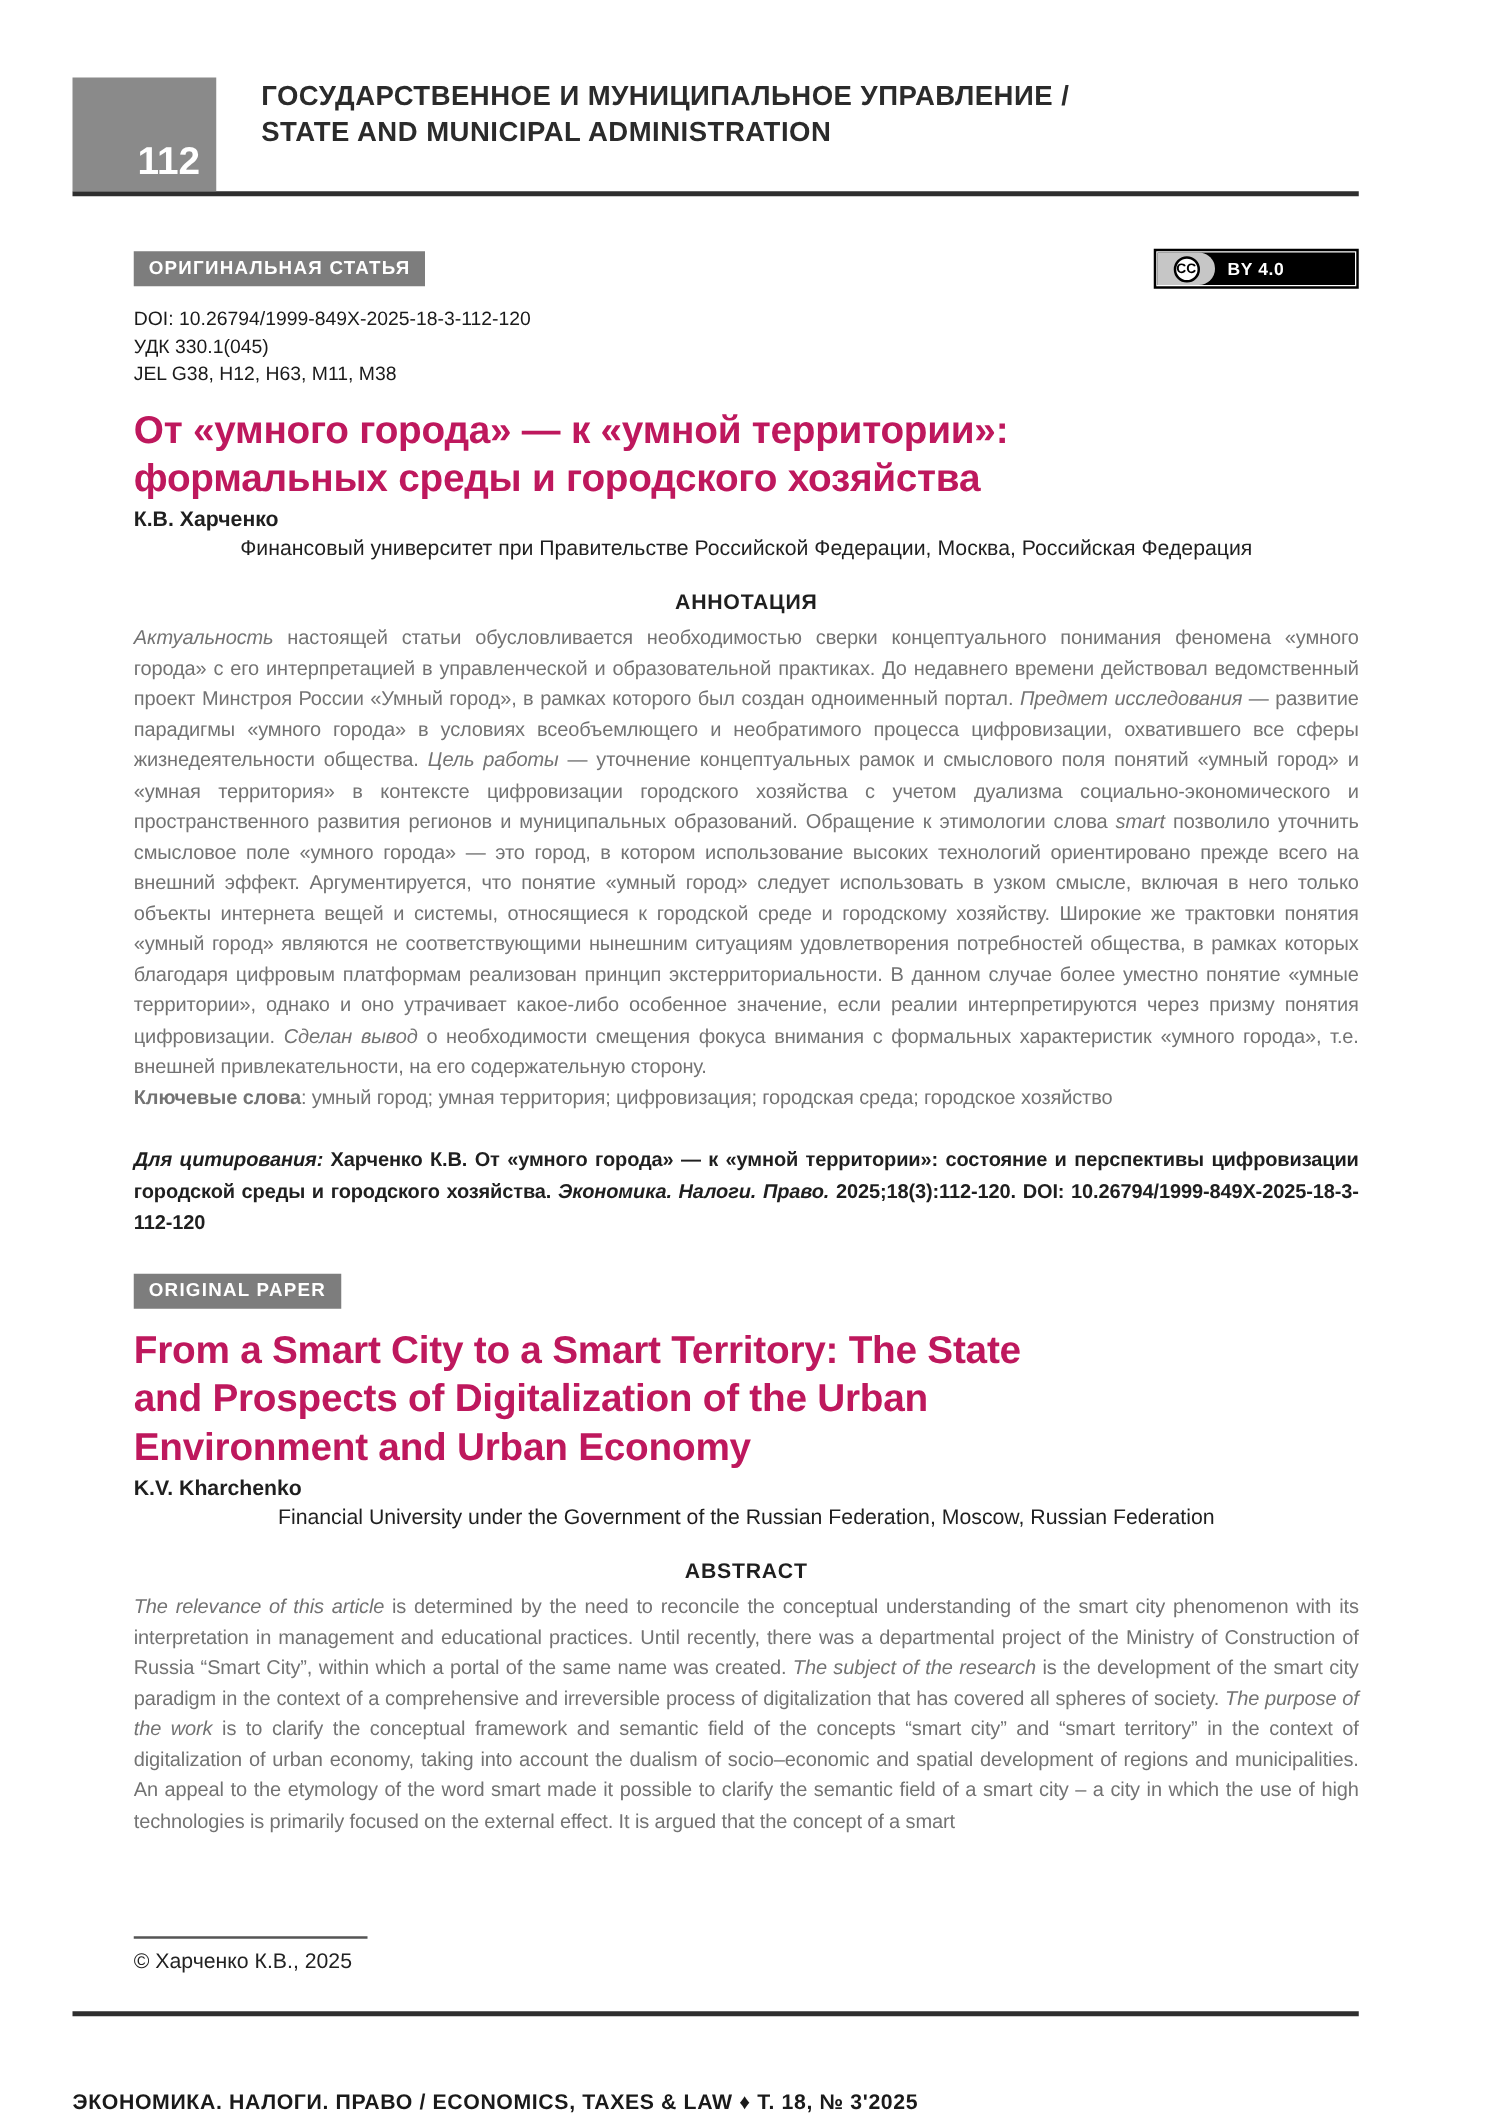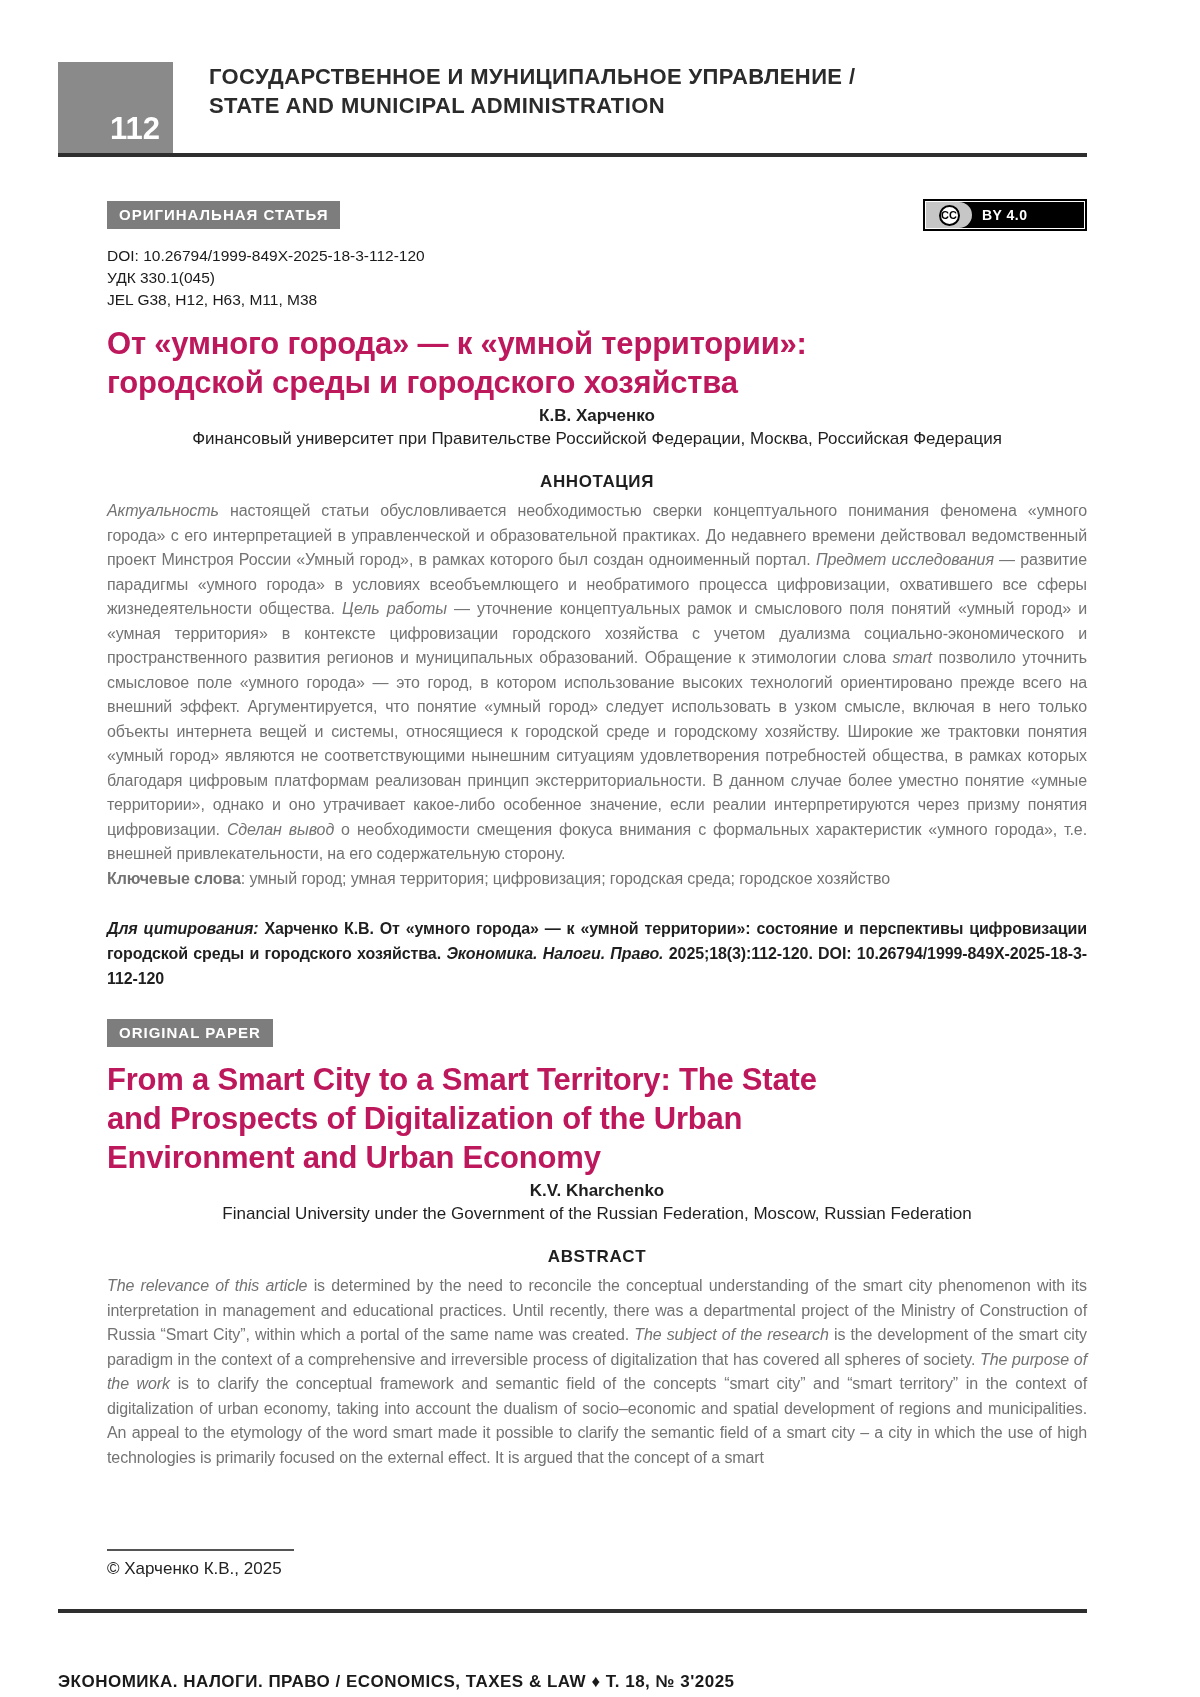--- a/index.html
+++ b/index.html
@@ -124,21 +124,21 @@
     margin-top: 13px;
     font-size: 31px;
     font-weight: bold;
     line-height: 39px;
     letter-spacing: -0.2px;
     color: #be185d;
   }
   .article-title .tline { white-space: nowrap; }
   .author {
     margin-top: 4px;
-    text-align: center;
+    text-align: left;
     font-size: 17px;
     font-weight: bold;
   }
   .affiliation {
     margin-top: 3px;
     text-align: center;
     font-size: 17px;
   }
   .abs-heading {
     margin-top: 23px;
@@ -227,21 +227,21 @@
   </div>
 
   <div class="meta">
     <div>DOI: 10.26794/1999-849X-2025-18-3-112-120</div>
     <div>УДК 330.1(045)</div>
     <div>JEL G38, H12, H63, M11, M38</div>
   </div>
 
   <h1 class="article-title" style="margin:13px 0 0 0;">
     <div class="tline">От «умного города» — к «умной территории»:</div>
-    <div class="tline">городской среды и городского хозяйства</div>
+    <div class="tline">формальных среды и городского хозяйства</div>
   </h1>
   <div class="author">К.В. Харченко</div>
   <div class="affiliation">Финансовый университет при Правительстве Российской Федерации, Москва, Российская Федерация</div>
 
   <div class="abs-heading">АННОТАЦИЯ</div>
   <div class="body-text">
     <div><span style="font-style: italic;">Актуальность</span><span> настоящей статьи обусловливается необходимостью сверки концептуального понимания феномена «умного города» с его интерпретацией в управленческой и образовательной практиках. До недавнего времени действовал ведомственный проект Минстроя России «Умный город», в рамках которого был создан одноименный портал. </span><span style="font-style: italic;">Предмет исследования</span><span> — развитие парадигмы «умного города» в условиях всеобъемлющего и необратимого процесса цифровизации, охватившего все сферы жизнедеятельности общества. </span><span style="font-style: italic;">Цель работы</span><span> — уточнение концептуальных рамок и смыслового поля понятий «умный город» и «умная территория» в контексте цифровизации городского хозяйства с учетом дуализма социально-экономического и пространственного развития регионов и муниципальных образований. Обращение к этимологии слова </span><span style="font-style: italic;">smart</span><span> позволило уточнить смысловое поле «умного города» — это город, в котором использование высоких технологий ориентировано прежде всего на внешний эффект. Аргументируется, что понятие «умный город» следует использовать в узком смысле, включая в него только объекты интернета вещей и системы, относящиеся к городской среде и городскому хозяйству. Широкие же трактовки понятия «умный город» являются не соответствующими нынешним ситуациям удовлетворения потребностей общества, в рамках которых благодаря цифровым платформам реализован принцип экстерриториальности. В данном случае более уместно понятие «умные территории», однако и оно утрачивает какое-либо особенное значение, если реалии интерпретируются через призму понятия цифровизации. </span><span style="font-style: italic;">Сделан вывод</span><span> о необходимости смещения фокуса внимания с формальных характеристик «умного города», т.е. внешней привлекательности, на его содержательную сторону.</span></div>
     <div><span style="font-weight: bold;">Ключевые слова</span><span>: умный город; умная территория; цифровизация; городская среда; городское хозяйство</span></div>
   </div>
 

